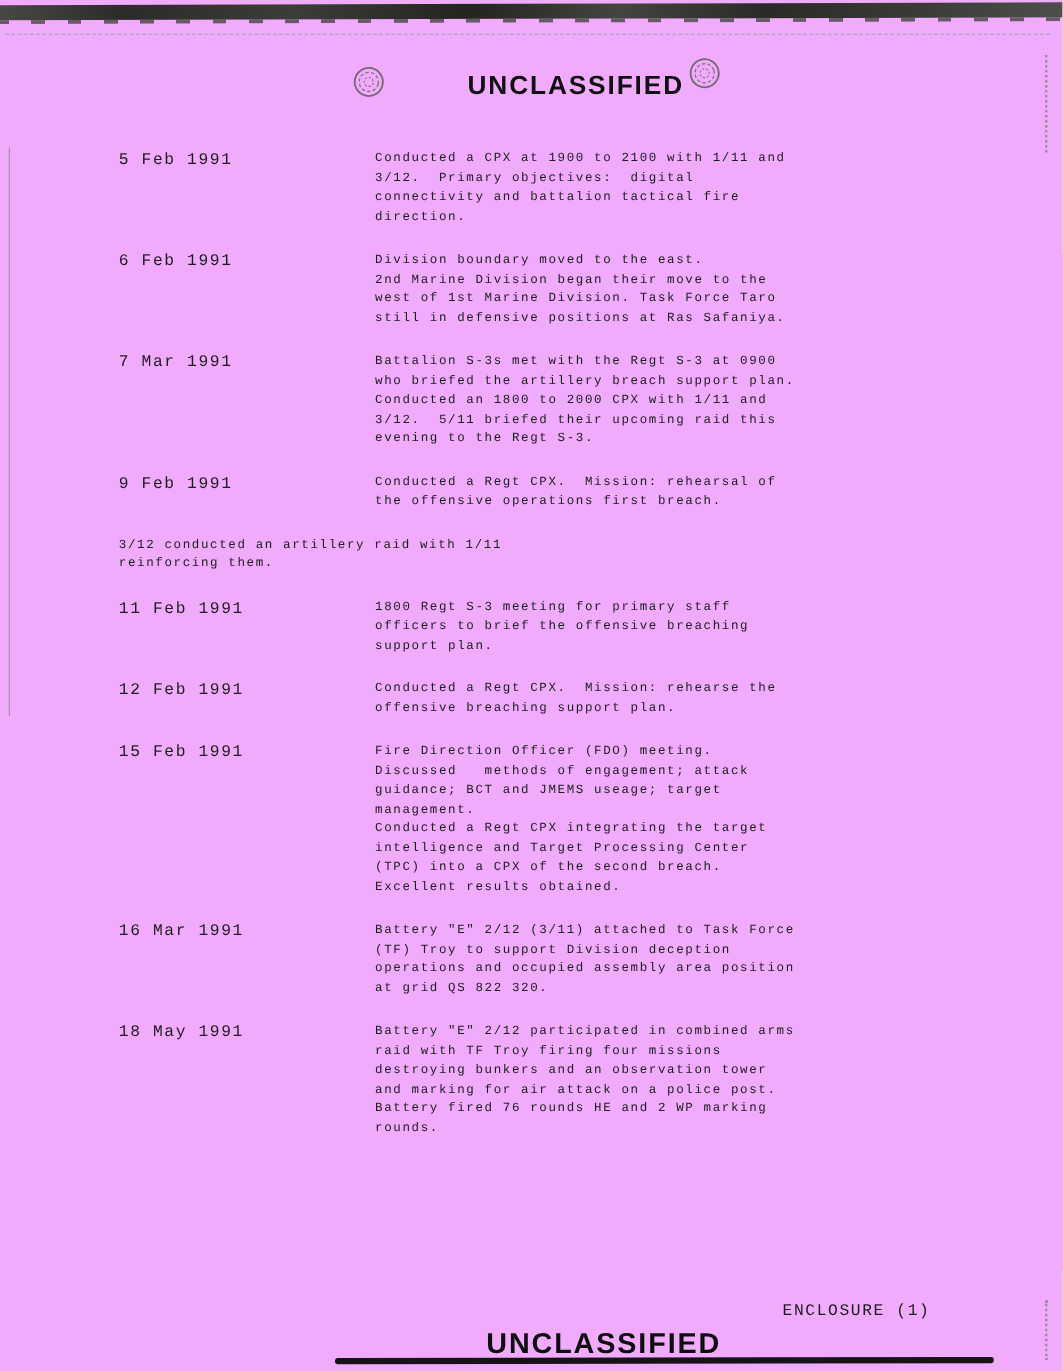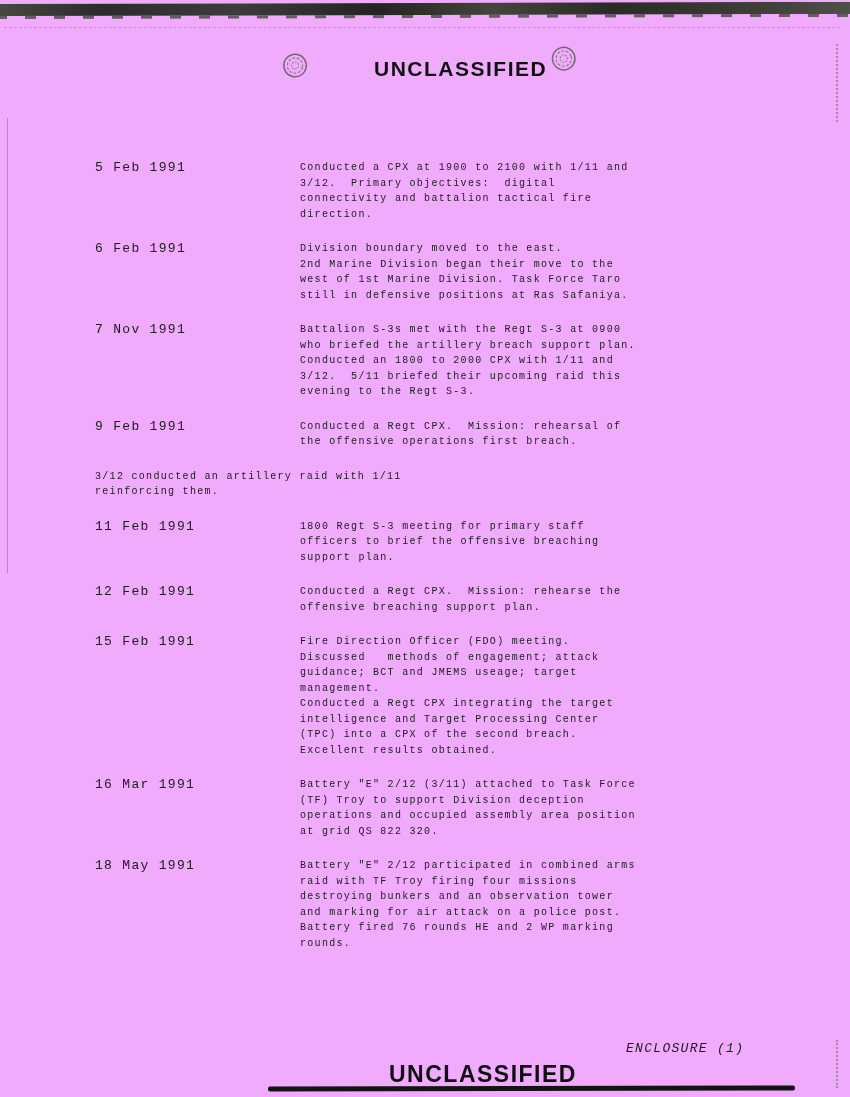--- a/index.html
+++ b/index.html
@@ -87,21 +87,20 @@
     opacity: .85;
   }
   .stamp-left { left: 281px; top: 52px; transform: rotate(12deg); }
   .stamp-right { left: 551px; top: 45px; transform: rotate(-18deg); }
 
   
   .entries {
     position: absolute;
     left: 95px; top: 120px;
     width: 700px;
-    margin-top: 40px;
   }
   .entry {
     display: flex;
     margin-bottom: 19px;
   }
   .entry-date {
     width: 205px;
     flex: 0 0 205px;
     font-size: 13px;
     letter-spacing: 1.3px;
@@ -116,21 +115,20 @@
     white-space: pre-wrap;
   }
 
   
   .enclosure {
     position: absolute;
     left: 626px; top: 1041px;
     font-size: 13px;
     letter-spacing: 1.3px;
     white-space: nowrap;
-    font-style: italic;
   }
   .footer-title {
     position: absolute;
     left: 389px; top: 1061px;
     font-family: "Liberation Sans", sans-serif;
     font-weight: bold;
     font-size: 23px;
     letter-spacing: 1.5px;
     color: #0e0e0e;
   }
@@ -173,21 +171,21 @@
 
     <div class="entry">
       <div class="entry-date">6 Feb 1991</div>
       <div class="entry-text">Division boundary moved to the east.
 2nd Marine Division began their move to the
 west of 1st Marine Division. Task Force Taro
 still in defensive positions at Ras Safaniya.</div>
     </div>
 
     <div class="entry">
-      <div class="entry-date">7 Nov 1991</div>
+      <div class="entry-date">7 Mar 1991</div>
       <div class="entry-text">Battalion S-3s met with the Regt S-3 at 0900
 who briefed the artillery breach support plan.
 Conducted an 1800 to 2000 CPX with 1/11 and
 3/12.  5/11 briefed their upcoming raid this
 evening to the Regt S-3.</div>
     </div>
 
     <div class="entry">
       <div class="entry-date">9 Feb 1991</div>
       <div class="entry-text">Conducted a Regt CPX.  Mission: rehearsal of

